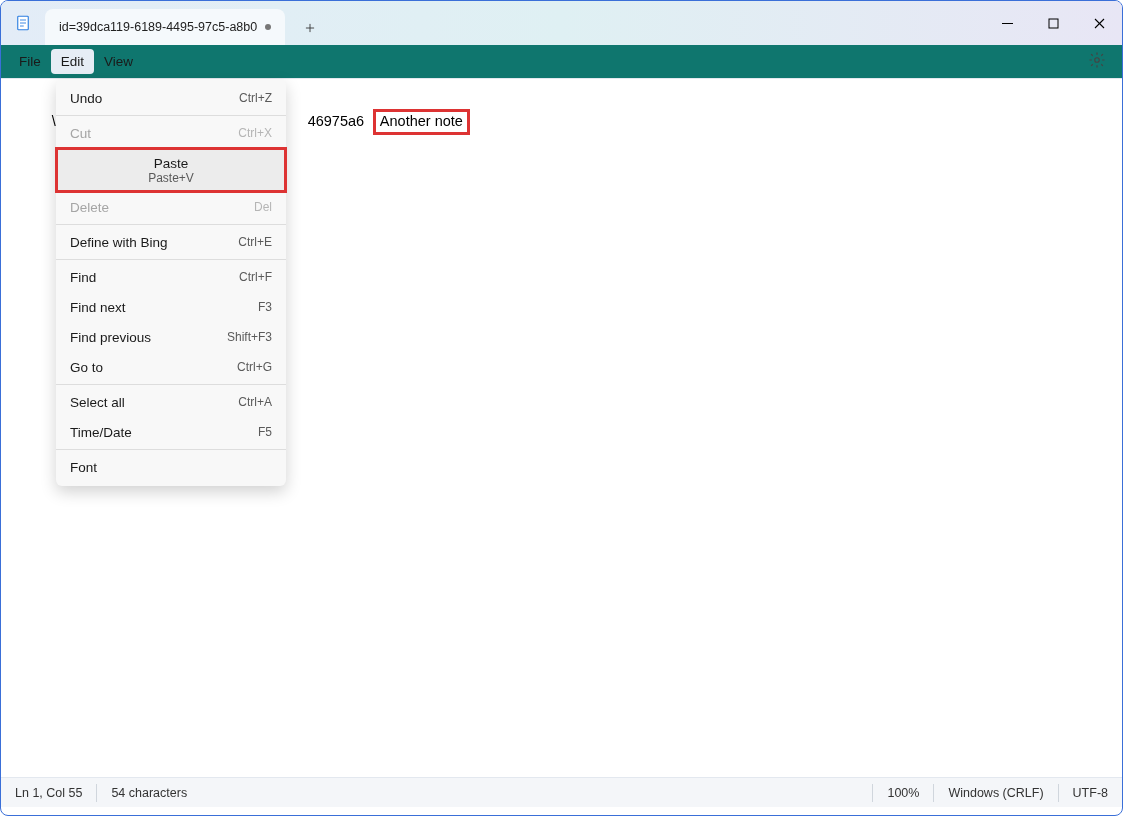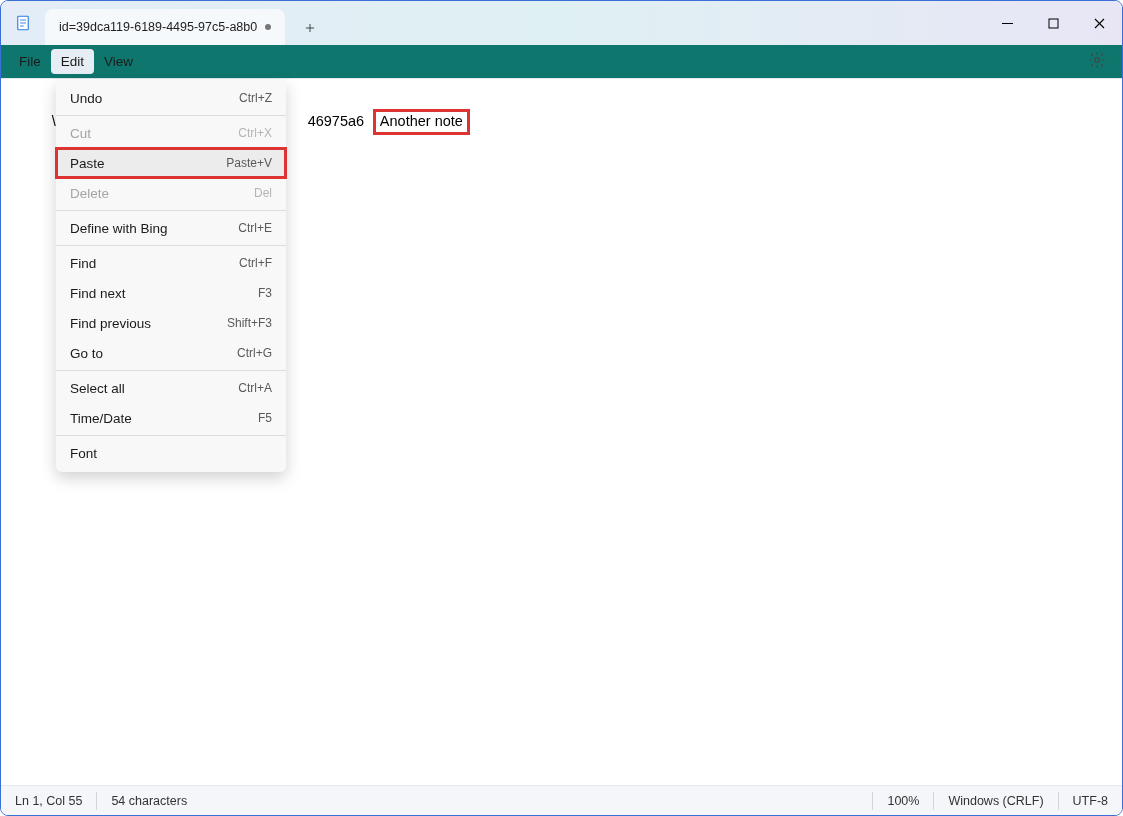--- a/index.html
+++ b/index.html
@@ -80,25 +80,25 @@
     display: flex; align-items: center; justify-content: space-between;
     padding: 7.5px 14px; font-size: 13.5px; color: #1a1a1a;
     position: relative;
   }
   .dd-item.disabled { color: #a5a5a5; }
   .dd-item .shortcut { font-size: 12px; color: #5a5a5a; }
   .dd-item.disabled .shortcut { color: #b5b5b5; }
   .dd-item.hover { background: #ececec; }
   .dd-sep { height: 1px; background: #ddd; margin: 2px 0; }
   .dd-item.boxed {
-    outline: 3px solid #d33; outline-offset: -2px;
+    outline: 3px solid #d33; outline-offset: -2px; flex-direction: column;
   }
   
   .statusbar {
-    position: absolute; left: 0; right: 0; bottom: 0; height: 30px;
+    position: absolute; left: 0; right: 0; bottom: 8px; height: 30px;
     background: #f4f6f9; border-top: 1px solid #e3e8ef;
     display: flex; align-items: center;
     font-size: 12.5px; color: #333;
   }
   .sb-cell { padding: 0 14px; height: 100%; display:flex; align-items:center; }
   .sb-sep { width: 1px; height: 18px; background: #d0d6dd; }
   .sb-spacer { flex: 1; }
 </style>
 </head>
 <body>

